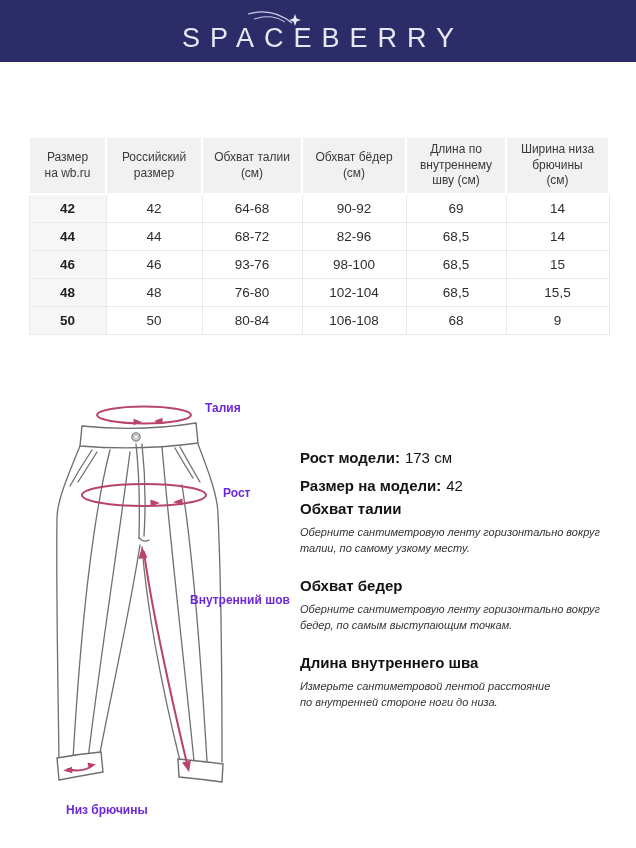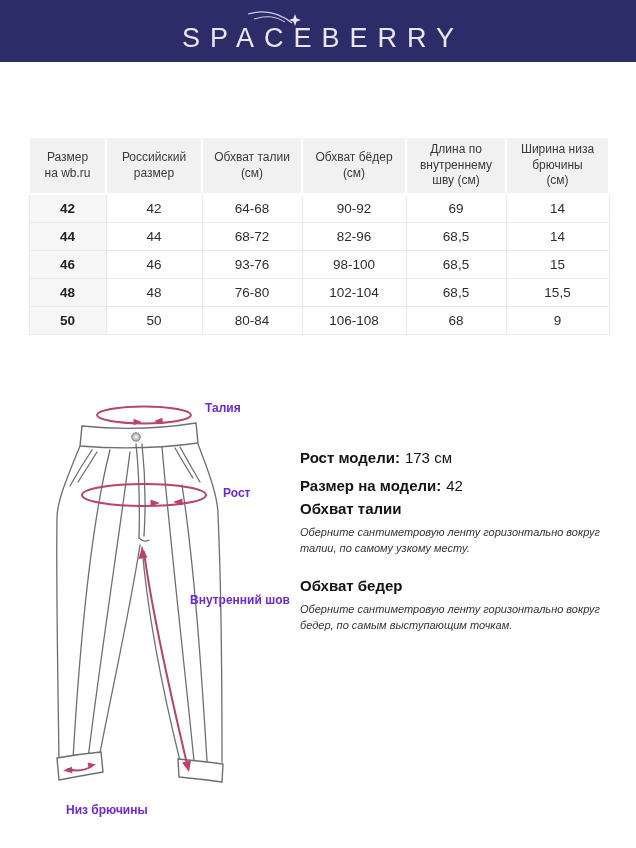--- a/index.html
+++ b/index.html
@@ -233,13 +233,18 @@
   <div class="measure-block">
     <div class="measure-title">Обхват талии</div>
     <div class="measure-text">Оберните сантиметровую ленту горизонтально вокруг
 талии, по самому узкому месту.</div>
   </div>
   <div class="measure-block">
     <div class="measure-title">Обхват бедер</div>
     <div class="measure-text">Оберните сантиметровую ленту горизонтально вокруг
 бедер, по самым выступающим точкам.</div>
   </div>
+  <div class="measure-block">
+    <div class="measure-title">Длина внутреннего шва</div>
+    <div class="measure-text">Измерьте сантиметровой лентой расстояние
+по внутренней стороне ноги до низа.</div>
+  </div>
 </div>
 
 </body></html>

